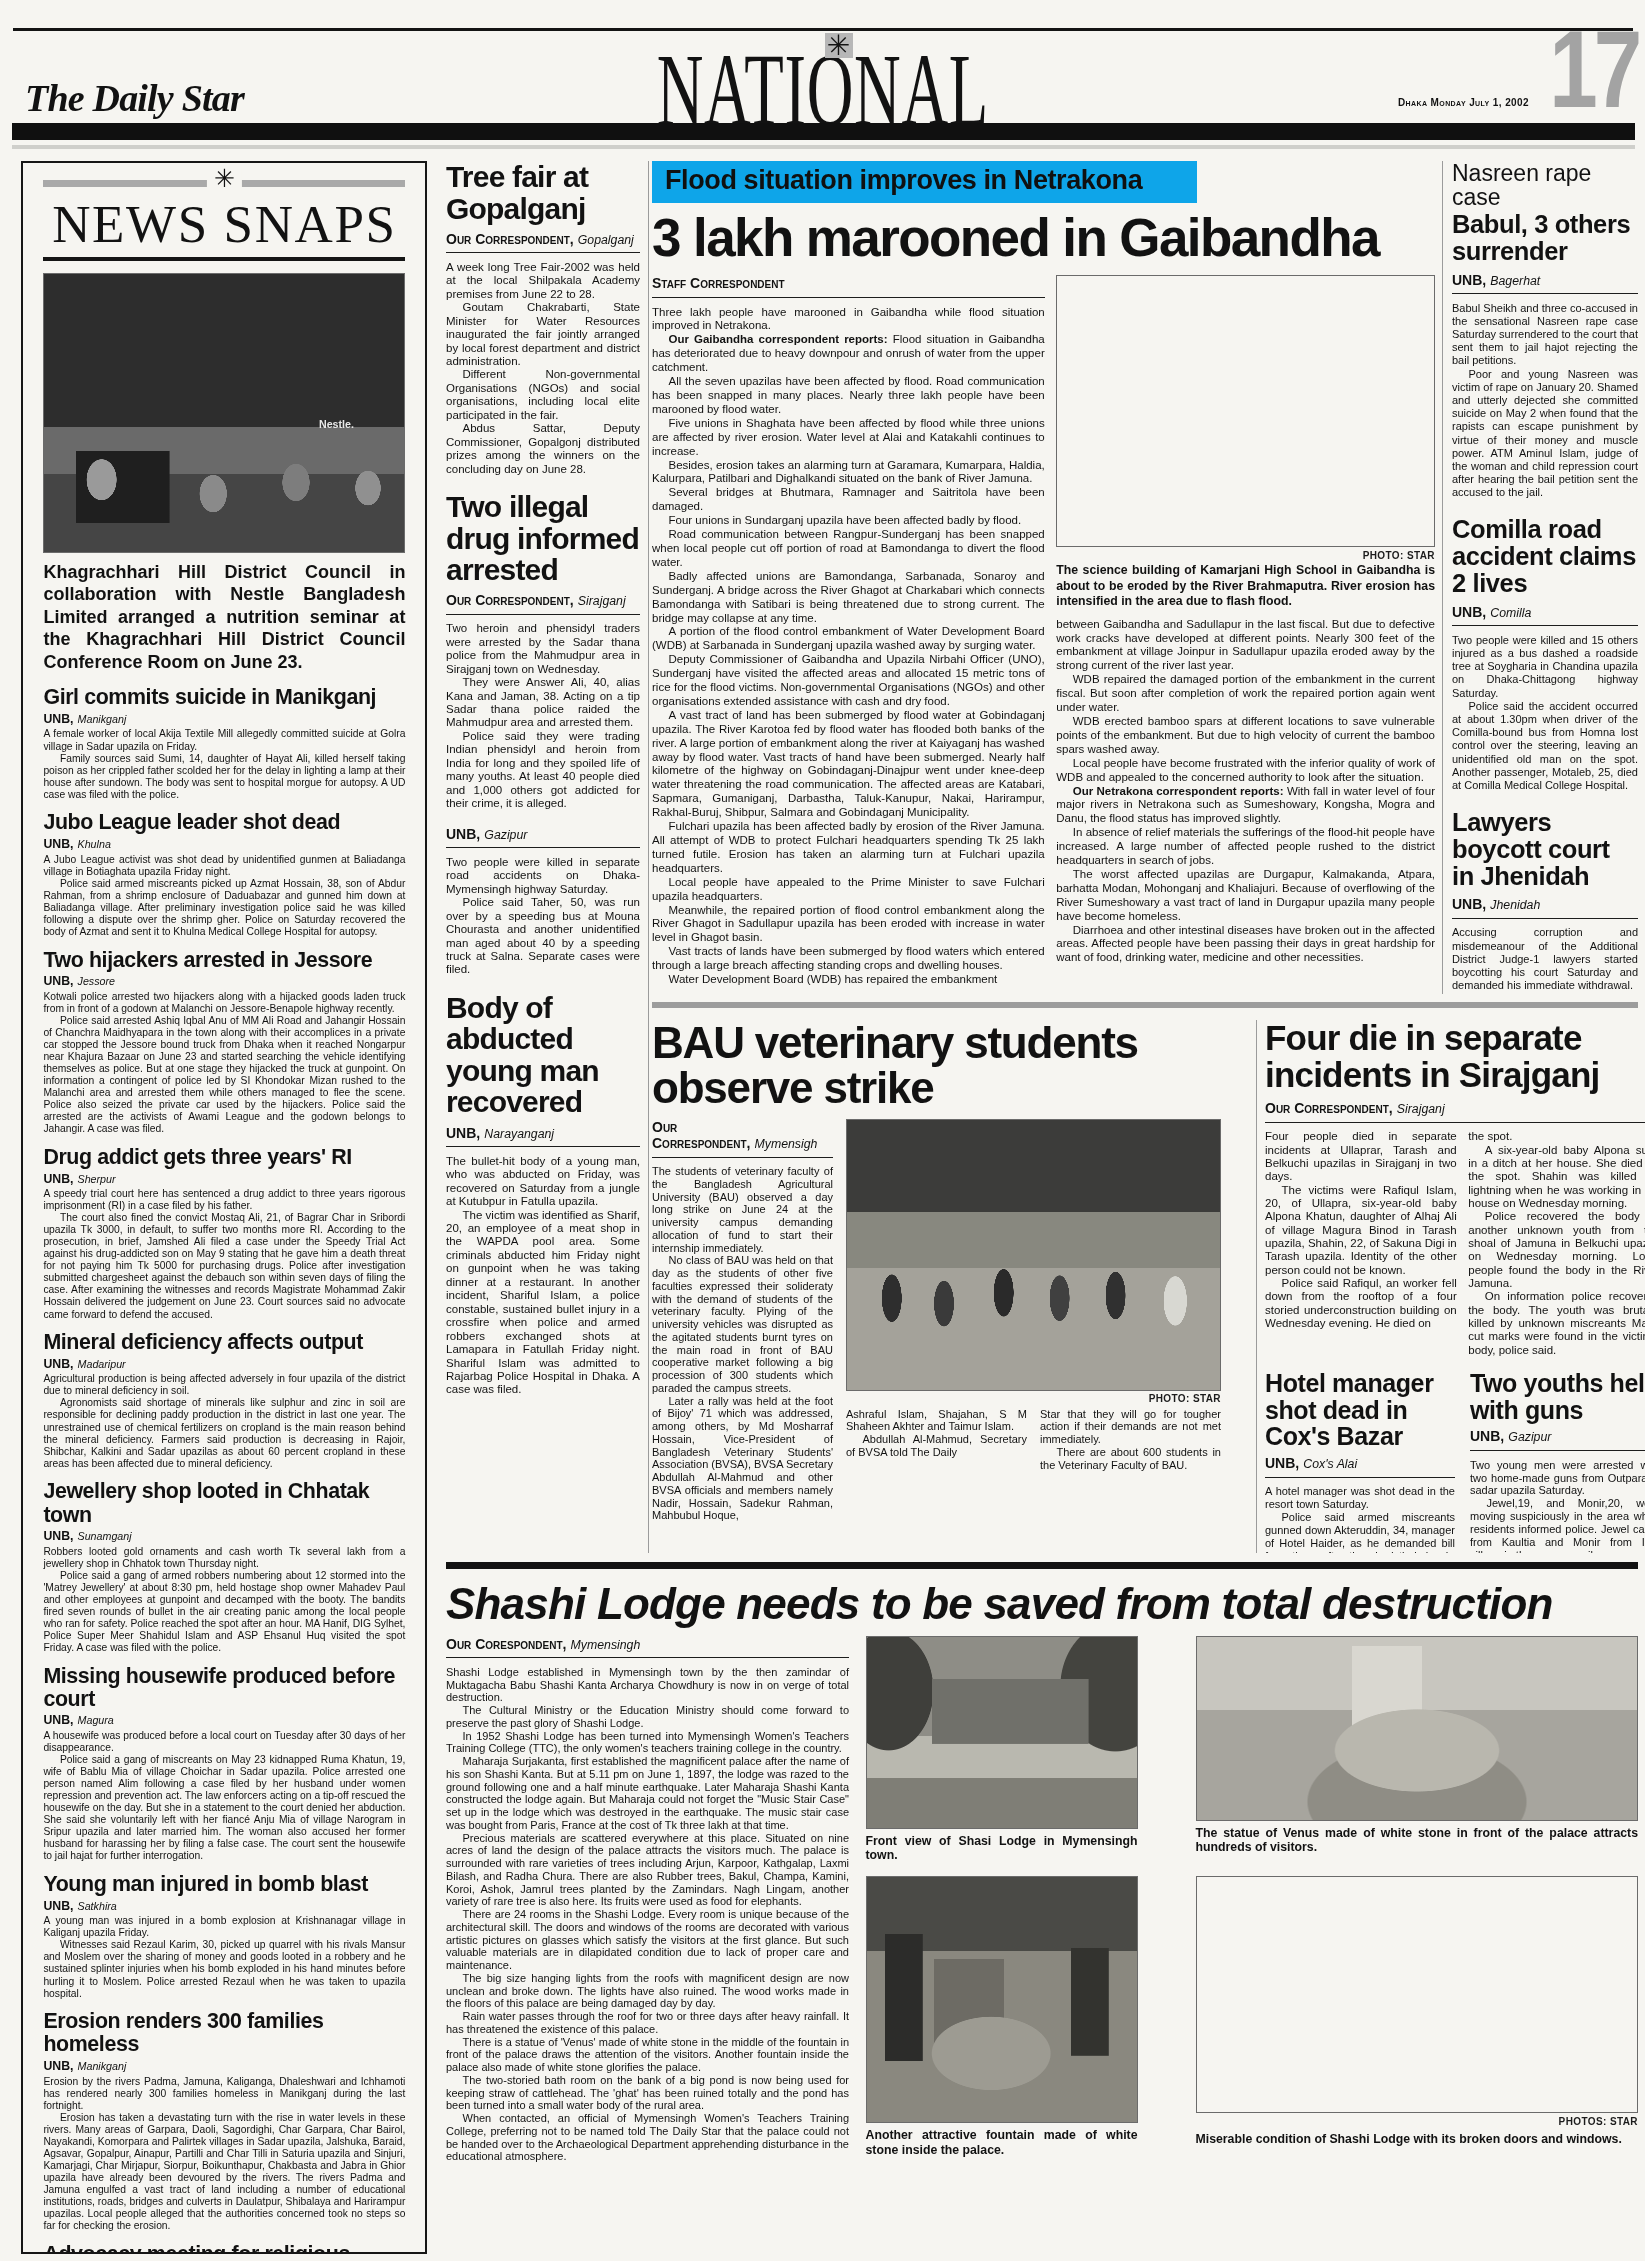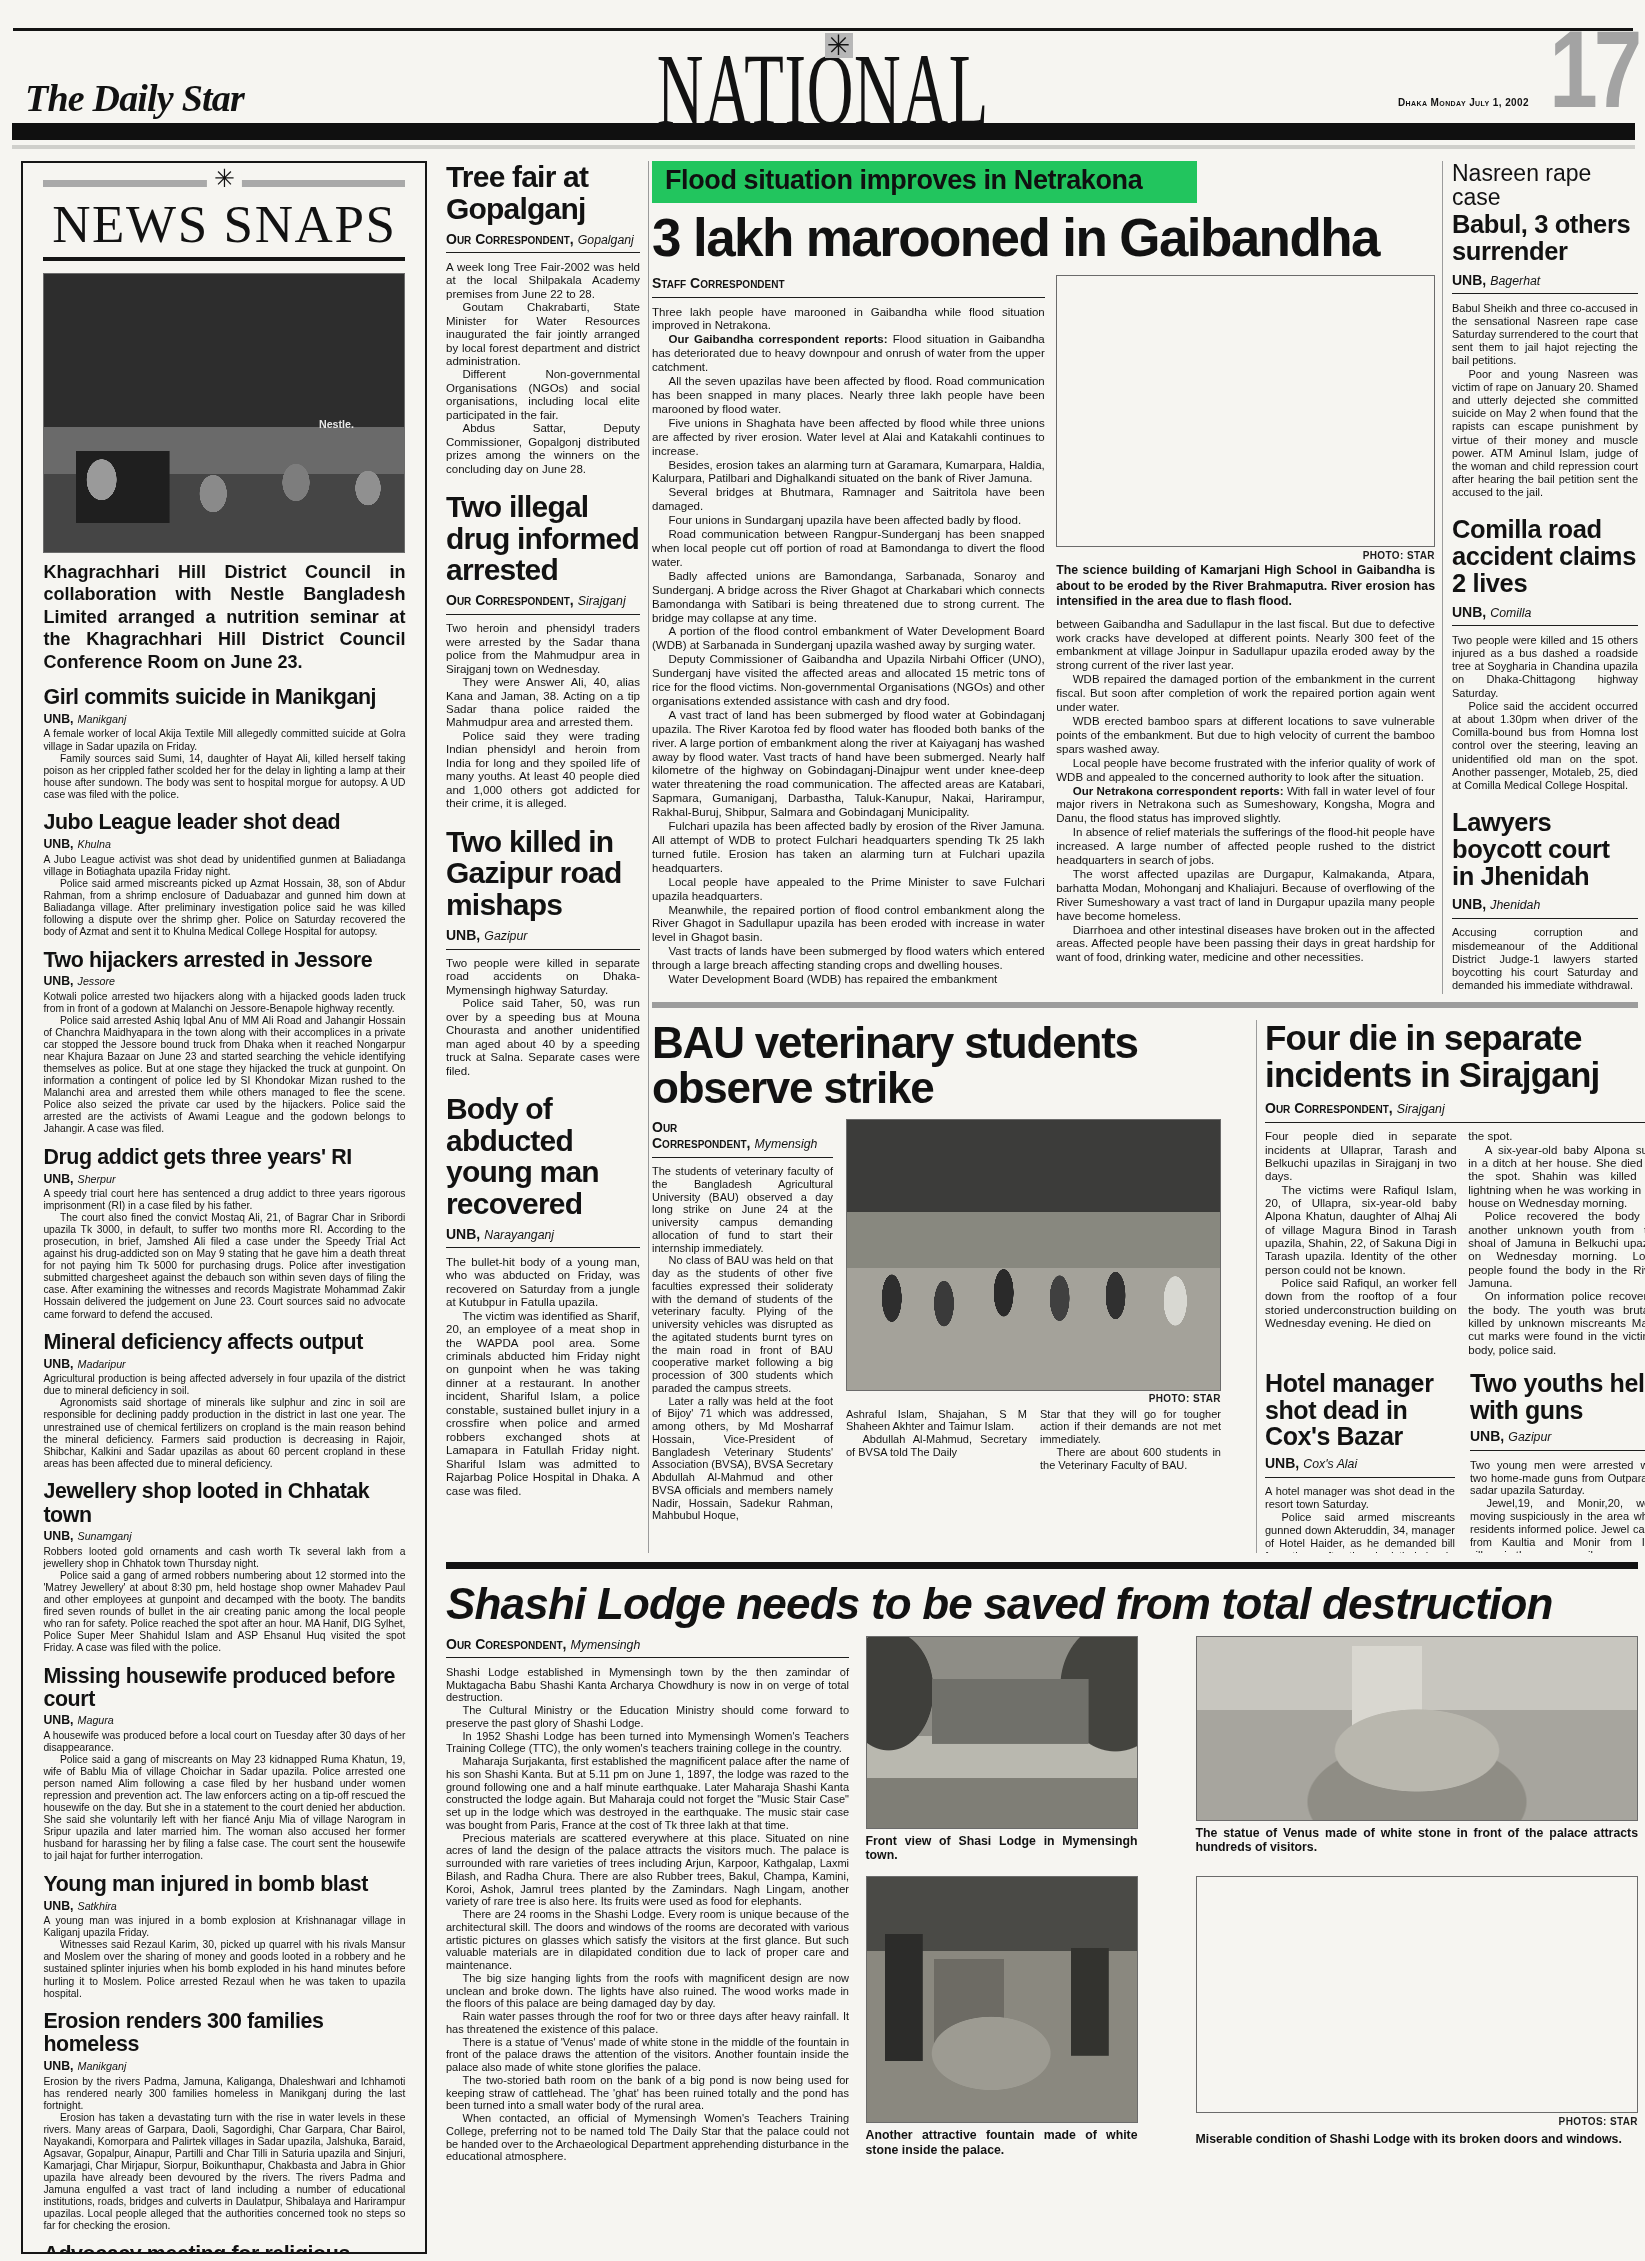--- a/index.html
+++ b/index.html
@@ -52,21 +52,21 @@
   .snaps-box .paras{font-size:10.3px;line-height:1.17;}
   
   .main{position:absolute;left:446px;top:161px;width:1192px;height:2093px;}
   .col2{position:absolute;left:0;top:0;width:194px;height:1392px;overflow:hidden;
         padding-right:8.2px;border-right:0.8px solid #9b9b9b;}
   .col2 .story{margin-bottom:15px;}
   .col2 .story-head{font-size:30px;line-height:1.05;letter-spacing:-0.8px;margin-bottom:6.6px;}
   .col2 .paras{font-size:11.5px;line-height:1.17;}
   
   .flood{position:absolute;left:206px;top:0;width:783px;height:833px;overflow:hidden;}
-  .flood-banner{display:block;width:545px;box-sizing:border-box;background:#22c55e;color:#101010;
+  .flood-banner{display:block;width:545px;box-sizing:border-box;background:#0ea5e9;color:#101010;
         font-weight:bold;font-size:27px;letter-spacing:-0.4px;padding:4.1px 13px 6.6px;margin-bottom:8.2px;}
   .flood-head{font-size:53px;letter-spacing:-1.6px;line-height:1;margin:0 0 11.5px;font-weight:bold;}
   .flood-cols{display:flex;gap:11.5px;}
   .flood-c1{width:393px;}
   .flood-c2{width:379px;}
   .flood .paras{font-size:11.5px;line-height:1.21;}
   .flood-photo{height:272px;}
   .photo-cap{font-weight:bold;font-size:12.3px;line-height:1.25;text-align:justify;margin:0 0 8.2px;}
   
   .hrule-gray{position:absolute;left:206px;top:841px;width:986px;height:5.8px;background:#9c9c9c;}
@@ -333,21 +333,20 @@
           </div>
           <div class="paras">
 
           <p>Two heroin and phensidyl traders were arrested by the Sadar thana police from the Mahmudpur area in Sirajganj town on Wednesday.</p>
             <p>They were Answer Ali, 40, alias Kana and Jaman, 38. Acting on a tip Sadar thana police raided the Mahmudpur area and arrested them.</p>
             <p>Police said they were trading Indian phensidyl and heroin from India for long and they spoiled life of many youths. At least 40 people died and 1,000 others got addicted for their crime, it is alleged.</p>
           </div>
         </article>
 
         <article class="story">
-          <h3 class="story-head">Two killed in Gazipur road mishaps</h3>
           <div class="byline ruled">
             <span class="agency">UNB,</span><span class="place">Gazipur</span>
           </div>
           <div class="paras">
 
           <p>Two people were killed in separate road accidents on Dhaka-Mymensingh highway Saturday.</p>
             <p>Police said Taher, 50, was run over by a speeding bus at Mouna Chourasta and another unidentified man aged about 40 by a speeding truck at Salna. Separate cases were filed.</p>
           </div>
         </article>
 

